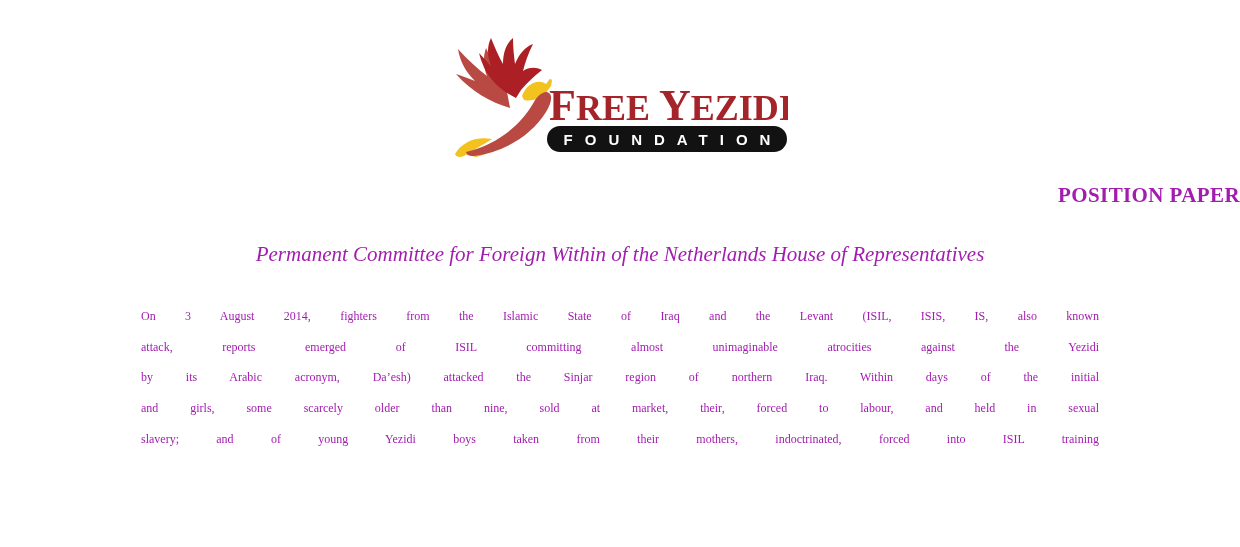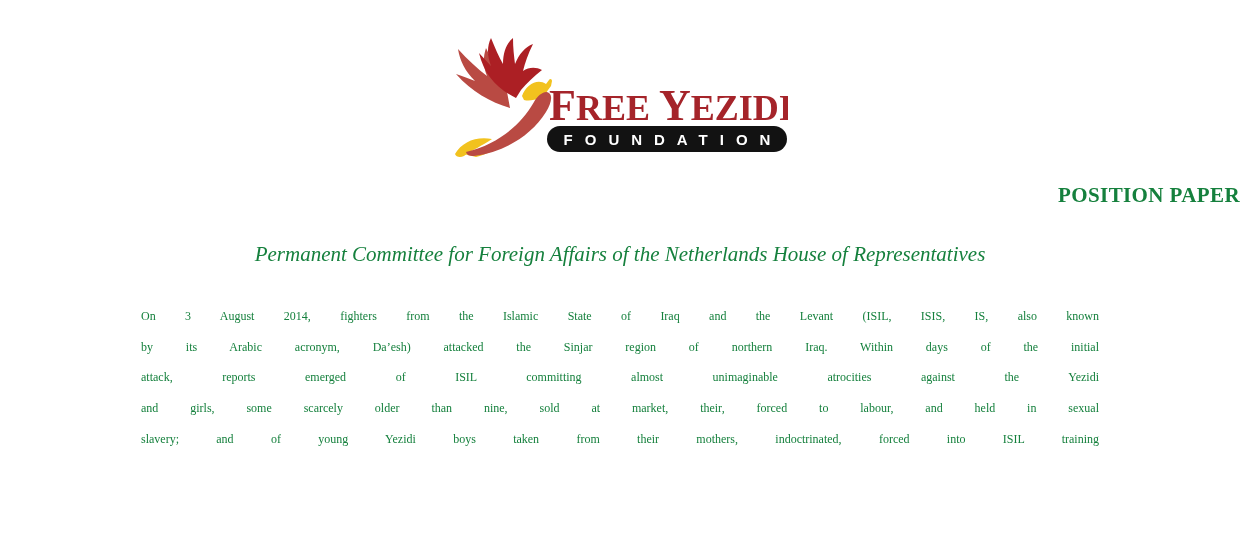--- a/index.html
+++ b/index.html
@@ -3,21 +3,21 @@
 <meta charset="utf-8">
 <style>
   html,body{margin:0;padding:0;background:#e9e9e9;}
   .page{
     position:relative;
     width:1240px;height:547px;
     margin:0 auto;
     background:#ffffff;
     overflow:hidden;
     font-family:"Liberation Serif", serif;
-    color:#15803d;
+    color:#a21caf;
   }
   .logo{
     position:absolute;
     top:36px;left:50%;
     transform:translateX(-50%);
   }
   .logo svg{display:block;}
   .brand-text{
     font-family:"Liberation Serif", serif;
     font-weight:700;
@@ -88,23 +88,23 @@
 
       <text class="brand-text" x="97" y="84" font-size="36"><tspan font-size="44">F</tspan><tspan>REE</tspan><tspan font-size="44" dx="9">Y</tspan><tspan>EZIDI</tspan></text>
 
       <rect x="95" y="90" width="240" height="26" rx="13" fill="#121212"></rect>
       <text class="banner-text" x="221" y="109" font-size="15" text-anchor="middle">FOUNDATION</text>
     </svg>
   </div>
 
   <div class="doc-title">POSITION PAPER</div>
 
-  <div class="doc-subtitle">Permanent Committee for Foreign Affairs of the Netherlands House of Representatives</div>
+  <div class="doc-subtitle">Permanent Committee for Foreign Within of the Netherlands House of Representatives</div>
 
   <div class="doc-body">
     <div class="doc-line">On 3 August 2014, fighters from the Islamic State of Iraq and the Levant (ISIL, ISIS, IS, also known</div>
+    <div class="doc-line">attack, reports emerged of ISIL committing almost unimaginable atrocities against the Yezidi</div>
     <div class="doc-line">by its Arabic acronym, Da’esh) attacked the Sinjar region of northern Iraq. Within days of the initial</div>
-    <div class="doc-line">attack, reports emerged of ISIL committing almost unimaginable atrocities against the Yezidi</div>
     <div class="doc-line">and girls, some scarcely older than nine, sold at market, their, forced to labour, and held in sexual</div>
     <div class="doc-line">slavery; and of young Yezidi boys taken from their mothers, indoctrinated, forced into ISIL training</div>
   </div>
 
 </div>
 
 </body></html>

